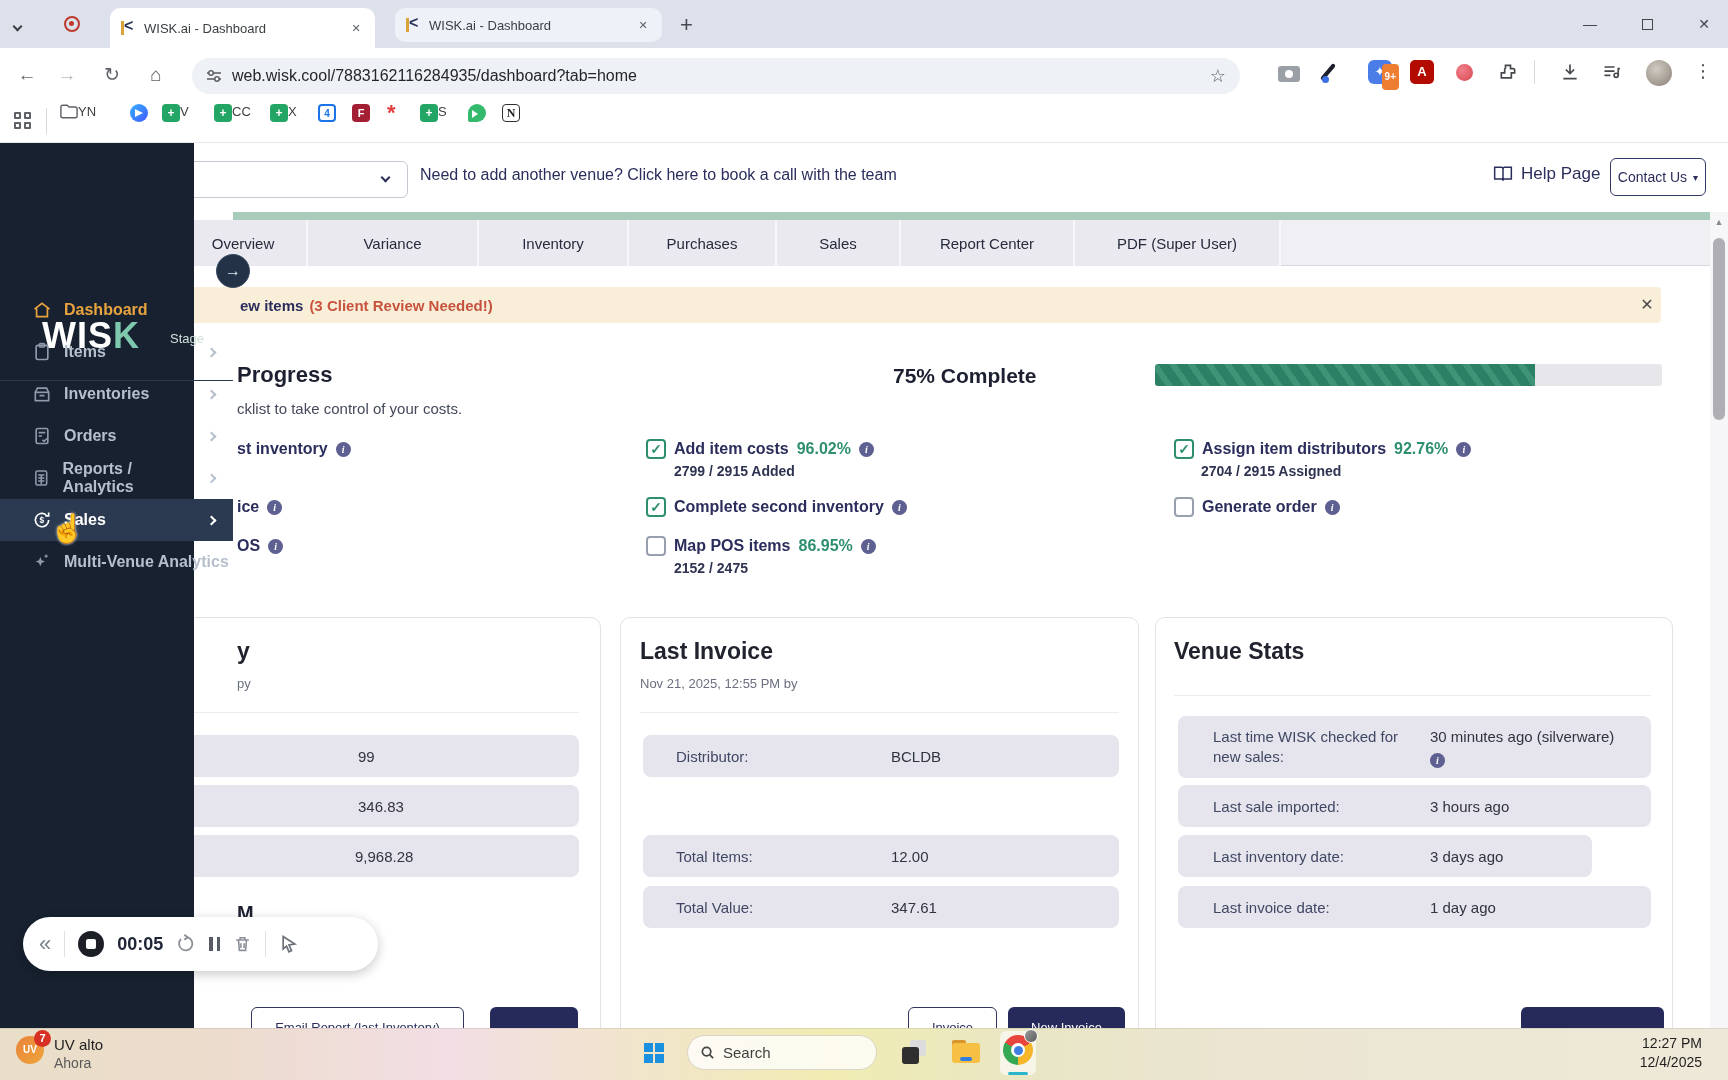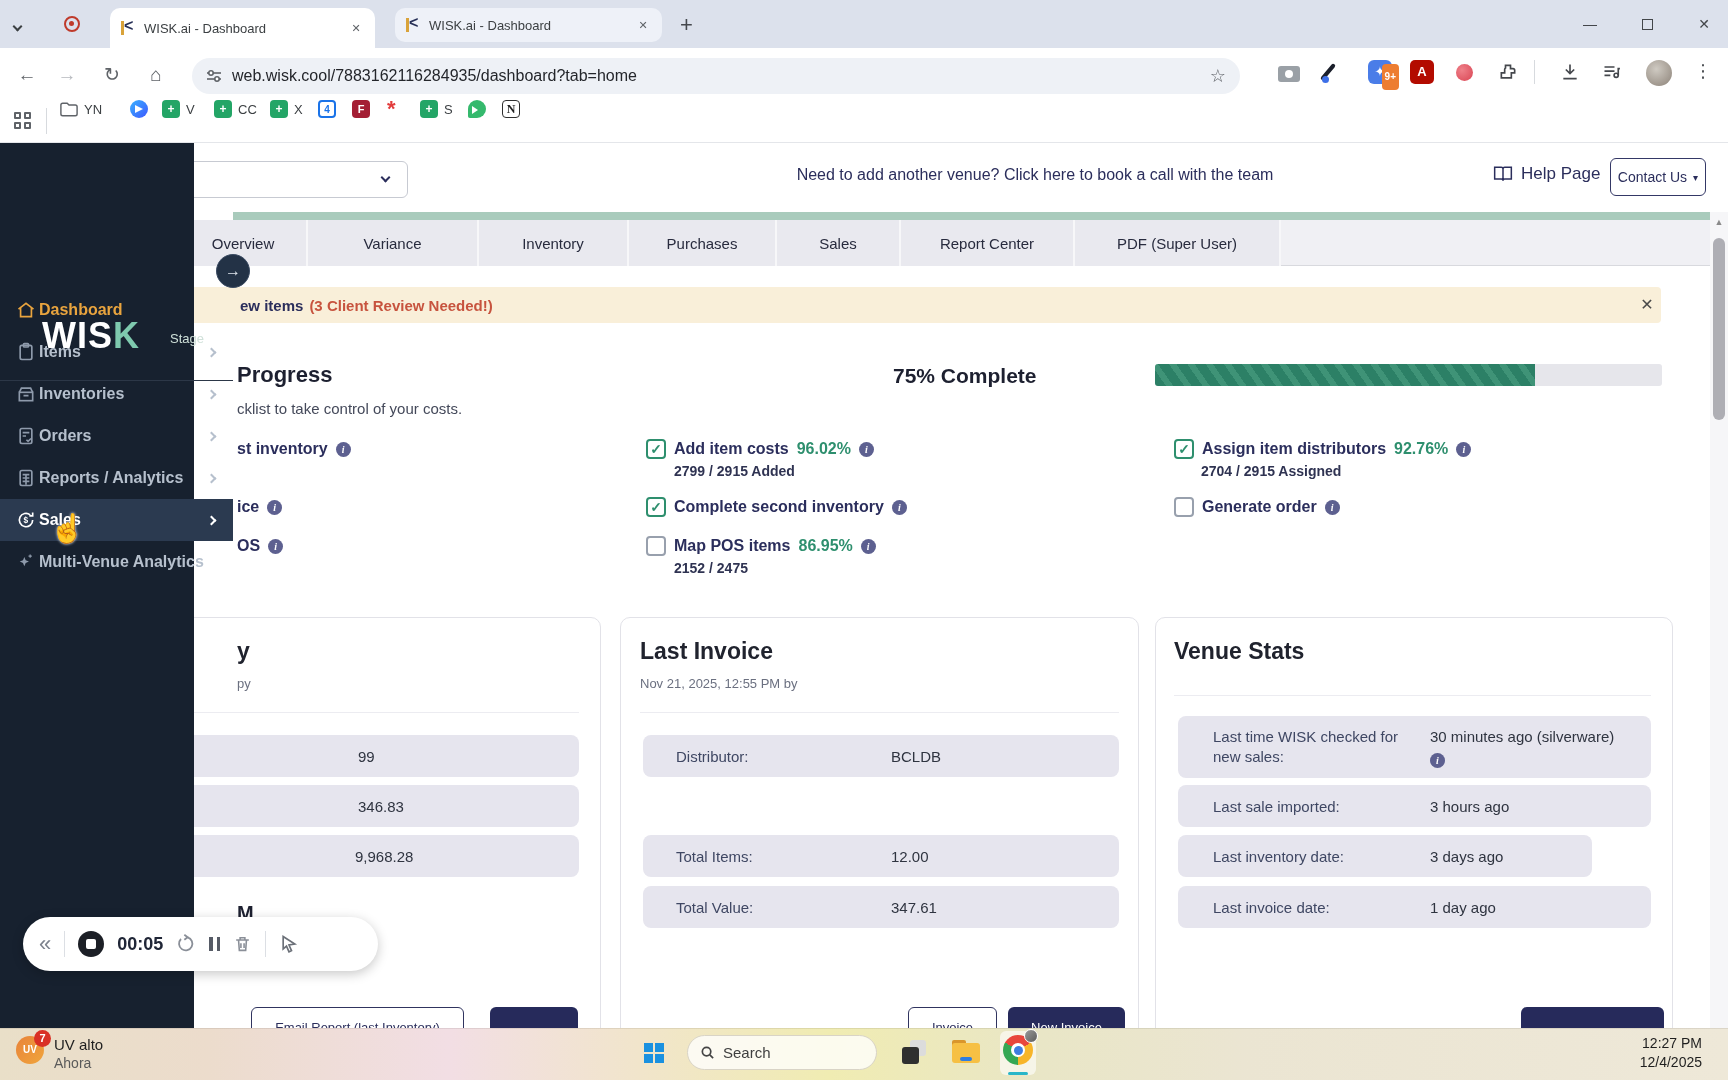--- a/index.html
+++ b/index.html
@@ -18,21 +18,21 @@
   .tclose::after{content:"✕"}
   .wfav{position:relative;width:16px;height:16px;flex:0 0 16px}
   .wfav i{position:absolute;left:1px;top:1px;width:3px;height:14px;background:#d9a33a}
   .wfav b{position:absolute;left:4px;top:-3px;color:#273057;font-weight:700;font-size:16px}
   .winctl{top:0;height:48px;display:flex;align-items:center;justify-content:center;width:46px;color:#43464a;font-size:14px}
   .toolbar{left:0;top:48px;width:1728px;height:52px;background:#fff}
   .navic{top:60px;width:30px;height:30px;text-align:center;line-height:30px;font-size:19px;color:#5f6368}
   .urlbar{left:192px;top:58px;width:1048px;height:36px;background:#eef1f6;border-radius:18px;display:flex;align-items:center;padding:0 14px;gap:10px}
   .urltext{font-size:16px;color:#24262b}
   .bookbar{left:0;top:100px;width:1728px;height:43px;background:#fff;border-bottom:1px solid #e4e6ea}
-  .bk{top:96px;height:26px;display:flex;align-items:center;gap:6px;font-size:13px;color:#3c4043}
+  .bk{top:104px;height:26px;display:flex;align-items:flex-start;gap:0;font-size:13px;color:#3c4043}
   .sq{width:18px;height:18px;border-radius:4px;display:inline-flex;align-items:center;justify-content:center;color:#fff;font-size:12px;font-weight:700}
   .griddots{display:grid;grid-template-columns:7px 7px;grid-gap:3px}
   .griddots i{width:7px;height:7px;border:2px solid #5f6368;border-radius:1px}
   .vdiv{width:1px;background:#d7dade}
   .extbadge{position:absolute;right:-7px;bottom:-6px;background:#ed7d31;color:#fff;font-size:10px;font-weight:700;border-radius:4px;padding:1px 3px}
 
   
   .appheader{left:233px;top:143px;width:1495px;height:69px;background:#fff}
   .mintbar{left:233px;top:212px;width:1477px;height:8px;background:#a9cbbc}
   .navtabs{left:233px;top:220px;width:1477px;height:46px;background:#f0f0f4;border-bottom:1px solid #d8d9de}
@@ -68,21 +68,21 @@
   .btn-outline{position:absolute;height:40px;background:#fff;border:1.5px solid #30345f;border-radius:6px;color:#2b2e5c;font-size:13px;display:flex;align-items:center;justify-content:center;padding:0 10px;white-space:nowrap;overflow:hidden}
   .btn-solid{position:absolute;height:40px;background:#262a5b;border-radius:6px;color:#fff;font-size:13px;display:flex;align-items:center;justify-content:center;padding:0 10px;white-space:nowrap;overflow:hidden}
   .divline{position:absolute;height:1px;background:#ececf1}
 
   
   .sidebar{left:0;top:143px;width:194px;height:885px;background:#17212f;z-index:40}
   .brand{position:absolute;left:42px;top:172px;font-size:36px;font-weight:700;letter-spacing:1px;color:#fff}
   .brand .k{color:#7ec9ae}
   .brandtag{position:absolute;left:170px;top:188px;font-size:13px;color:#cfe0d9}
   .sdiv{position:absolute;left:0;top:237px;width:233px;height:1px;background:#2c3747}
-  .navitem{position:absolute;left:0;width:233px;height:42px;display:flex;align-items:center;gap:3px;padding-left:16px;color:#b6c0cd;font-size:16px;font-weight:600}
+  .navitem{position:absolute;left:0;width:233px;height:42px;display:flex;align-items:center;gap:12px;padding-left:32px;color:#b6c0cd;font-size:16px;font-weight:600}
   .navitem .chev{margin-left:auto;margin-right:18px}
   .navitem.hover{background:#2b3a50;color:#fff}
   .navitem.active{color:#e9a43e}
   .chev{display:inline-block;width:7px;height:7px;border-right:2px solid currentColor;border-bottom:2px solid currentColor;transform:rotate(-45deg)}
   .expandbtn{left:216px;top:254px;width:34px;height:34px;border-radius:50%;background:#233246;border:1px solid #3c4c63;color:#dfe5ec;z-index:45;text-align:center;line-height:32px;font-size:16px}
   .expandbtn::after{content:"→"}
 
   
   .scrolltrack{left:1710px;top:212px;width:18px;height:816px;background:#f6f6f8;z-index:30}
   .scrollthumb{left:1713px;top:238px;width:12px;height:182px;background:#aeaeb4;border-radius:6px;z-index:31}
@@ -255,21 +255,21 @@
       </span>
   </div>
   <div class="abs bk" style="left:502px">
     <span class="sq" style="background:#fff;border:1.5px solid #2f2f2f;color:#1f1f1f;font-family:'Liberation Serif',serif">N</span>
   </div>
 
   <div class="abs appheader"></div>
   <div class="abs" style="left:100px;top:161px;width:308px;height:37px;background:#fff;border:1px solid #c7cad2;border-radius:6px">
     <span class="chev" style="position:absolute;right:18px;top:12px;color:#2b2e5c;transform:rotate(45deg)"></span>
   </div>
-  <div class="abs" style="left:420px;top:166px;width:1230px;text-align:center;font-size:16px;font-weight:500">
+  <div class="abs" style="left:420px;top:166px;width:1230px;font-size:16px;font-weight:500">
     <span class="navy">Need to add another venue? Click here to book a call with the team</span>
   </div>
   <div class="abs" style="left:1493px;top:164px;display:flex;align-items:center;gap:8px;font-size:17px;color:#2b2e5c">
     <svg width="20" height="18" viewBox="0 0 24 20" fill="none" stroke="#2b2e5c" stroke-width="1.8">
         <path d="M2 2h8a2 2 0 0 1 2 2v14a2 2 0 0 0-2-2H2zM22 2h-8a2 2 0 0 0-2 2v14a2 2 0 0 1 2-2h8z"></path>
       </svg>
     <span>Help Page</span>
   </div>
   <div class="abs" style="left:1610px;top:158px;width:96px;height:38px;border:1.5px solid #343866;border-radius:6px;display:flex;align-items:center;justify-content:center;gap:6px;font-size:14px;color:#2b2e5c">
     <span>Contact Us</span>

